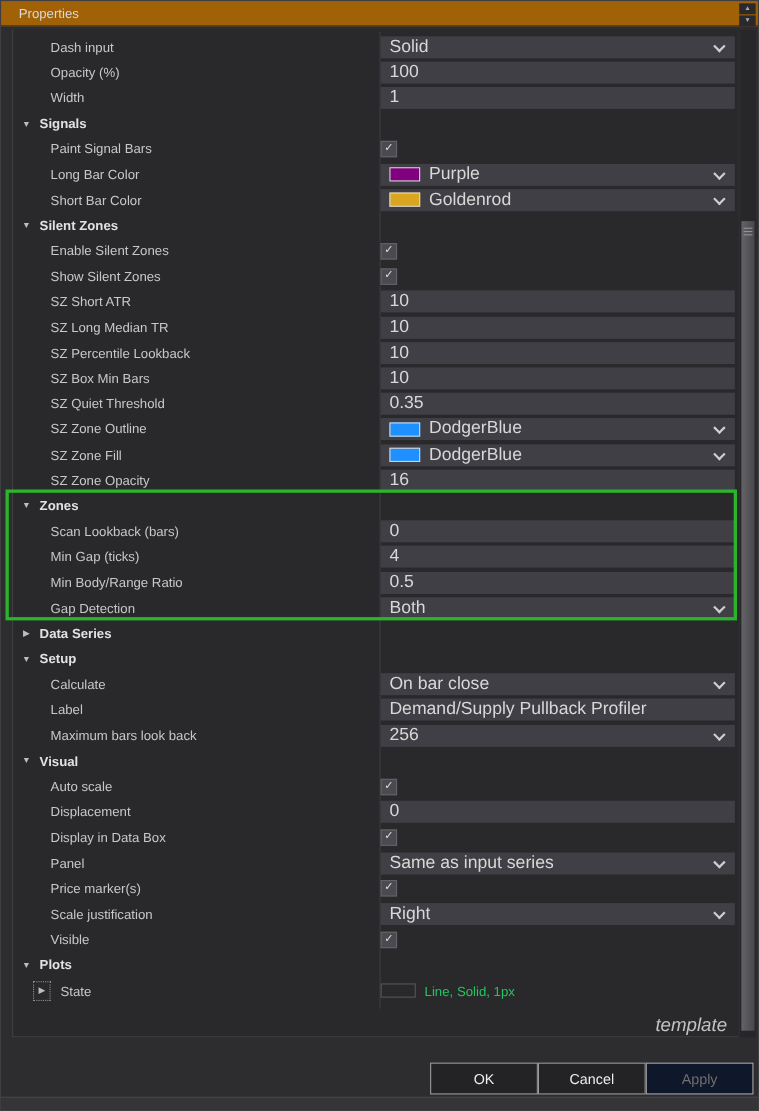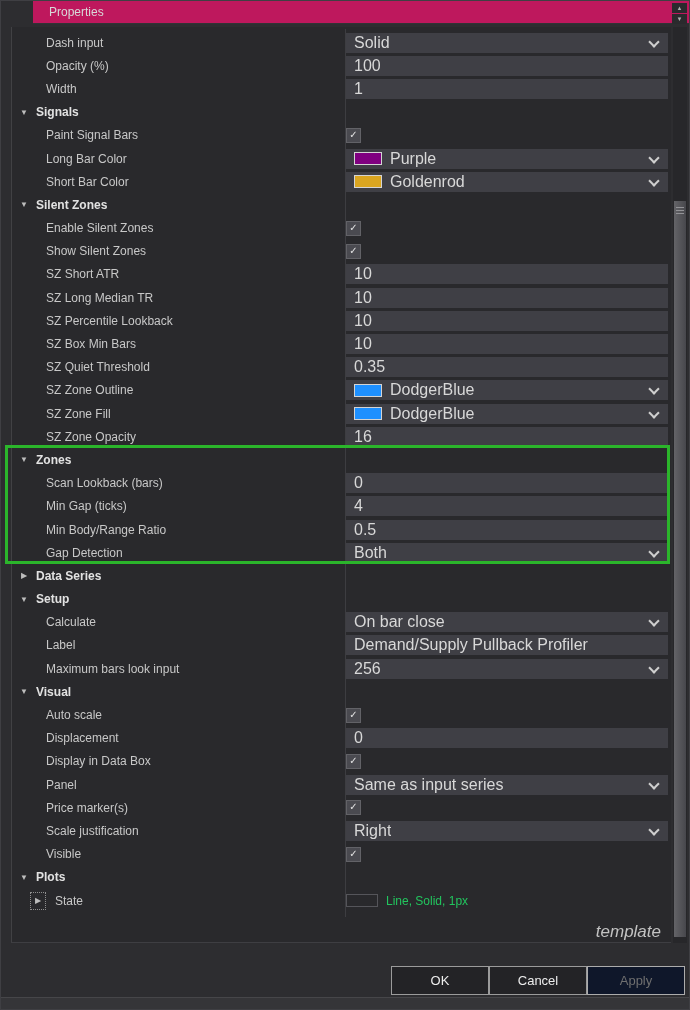--- a/index.html
+++ b/index.html
@@ -1,19 +1,19 @@
 <!DOCTYPE html>
 <html><head>
 <meta charset="utf-8">
 <style>
   html,body{margin:0;padding:0;background:#2d2d30;font-family:"Liberation Sans",sans-serif;}
   .dialog{position:relative;width:690px;height:1010px;background:#2d2d30;overflow:hidden;
           border:1px solid #3f3f43;box-sizing:border-box;}
   
-  .titlebar{position:absolute;left:0;top:0;right:0;height:22px;background:#be185d;border-bottom:1px solid #323235;margin-left:32px;}
+  .titlebar{position:absolute;left:0;top:0;right:0;height:22px;background:#a16207;border-bottom:1px solid #323235;}
   .titlebar .title{position:absolute;left:16px;top:4px;font-size:12px;color:#d8d8d8;}
   .tb-arrow{position:absolute;width:15px;height:10px;right:2px;text-align:center;color:#aeaeae;
             font-size:6px;line-height:10px;background:#2a2a2d;cursor:default;}
   .tb-up{top:2px;} .tb-down{top:13px;}
   
   .panel{position:absolute;left:10px;top:26px;width:660px;height:916px;background:#29292c;
          border-left:1px solid #414144;border-bottom:1px solid #3e3e42;box-sizing:border-box;padding-top:4px;}
   .col-divider{position:absolute;left:333px;top:2px;width:1px;height:888px;background:#3d3d41;}
   .row{position:relative;height:23.2px;display:flex;align-items:center;}
   .row .label{font-size:12px;color:#c8c8c8;padding-left:34px;white-space:nowrap;}
@@ -260,21 +260,21 @@
         </div>
         <div class="row">
       <span class="label">Label</span>
       <div class="valuecell">
             <div class="field textf">
         <span class="ftext">Demand/Supply Pullback Profiler</span>
             </div>
           </div>
         </div>
         <div class="row">
-      <span class="label">Maximum bars look input</span>
+      <span class="label">Maximum bars look back</span>
       <div class="valuecell">
             <div class="field combo">
         <span class="ftext">256</span>
         <span class="chev"></span>
             </div>
           </div>
         </div>
         <div class="row section">
       <span class="exp">▼</span>
       <span class="label">Visual</span>

